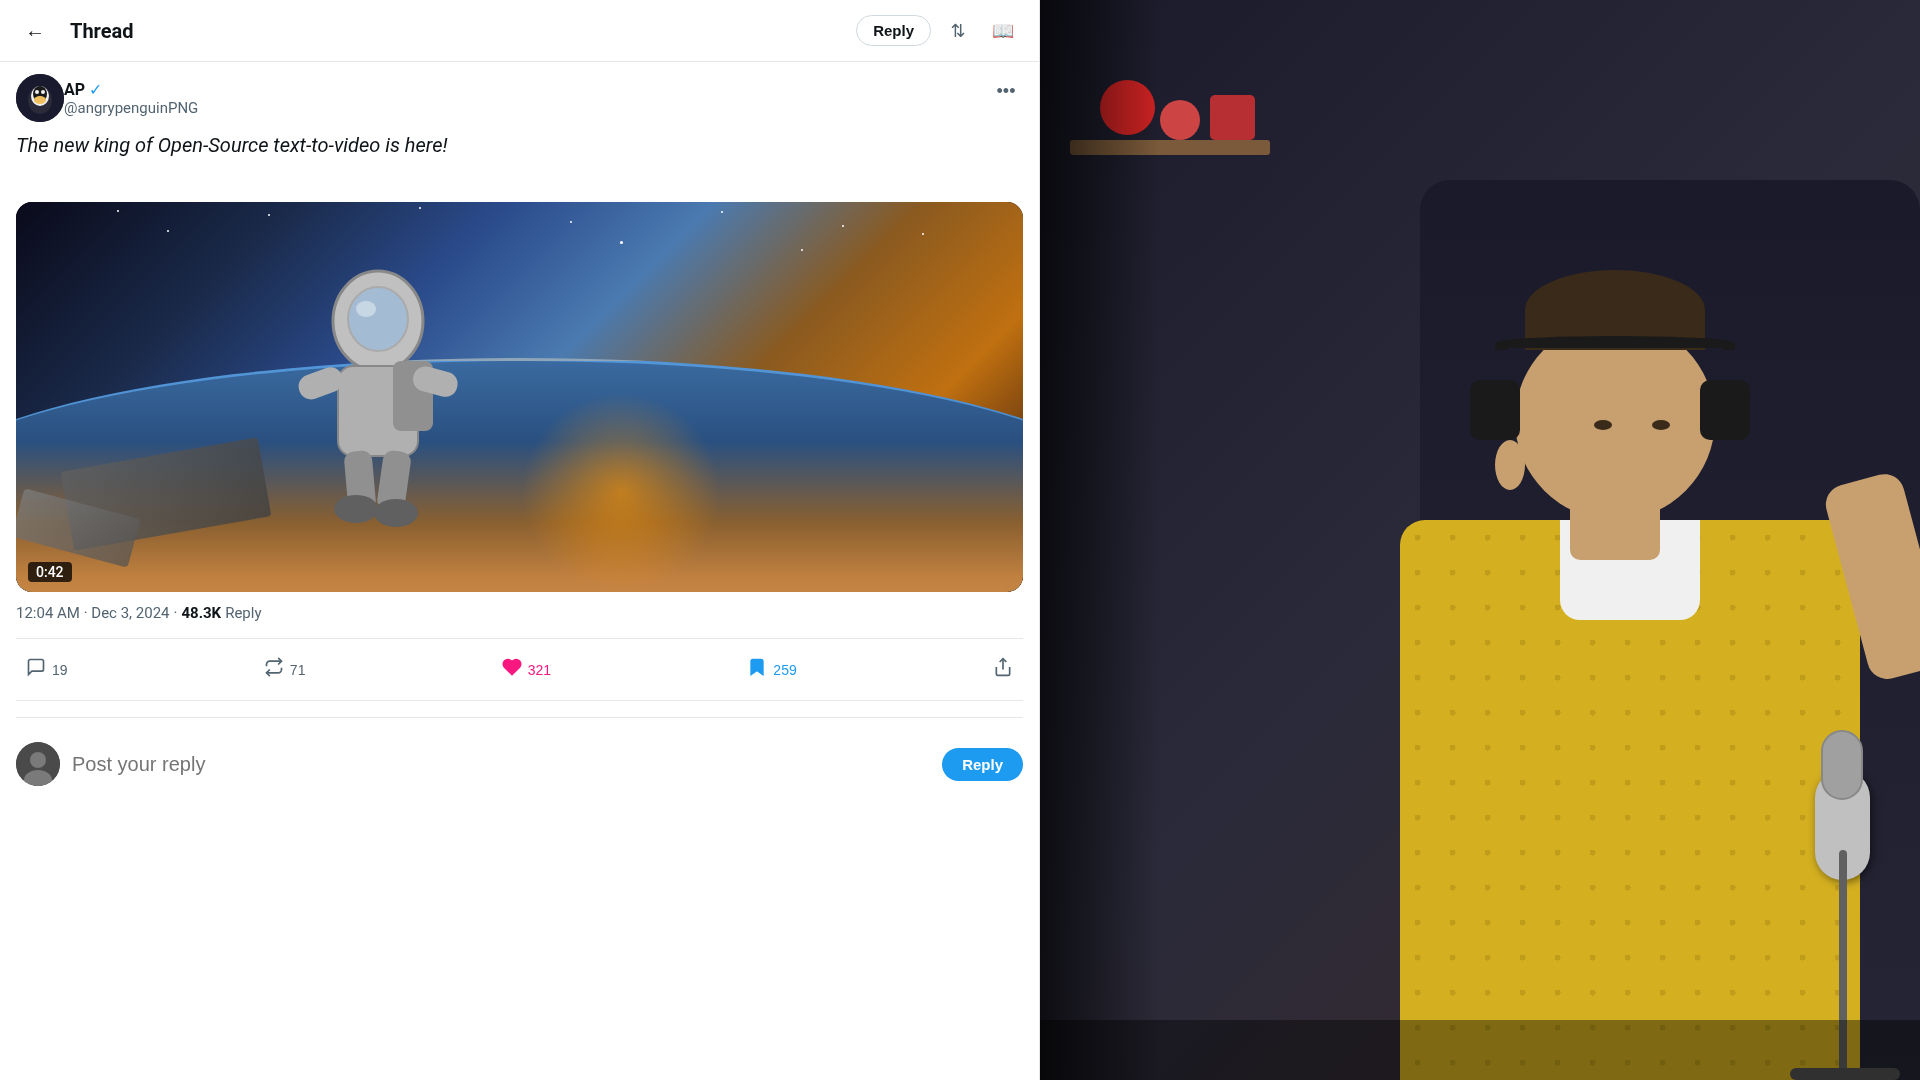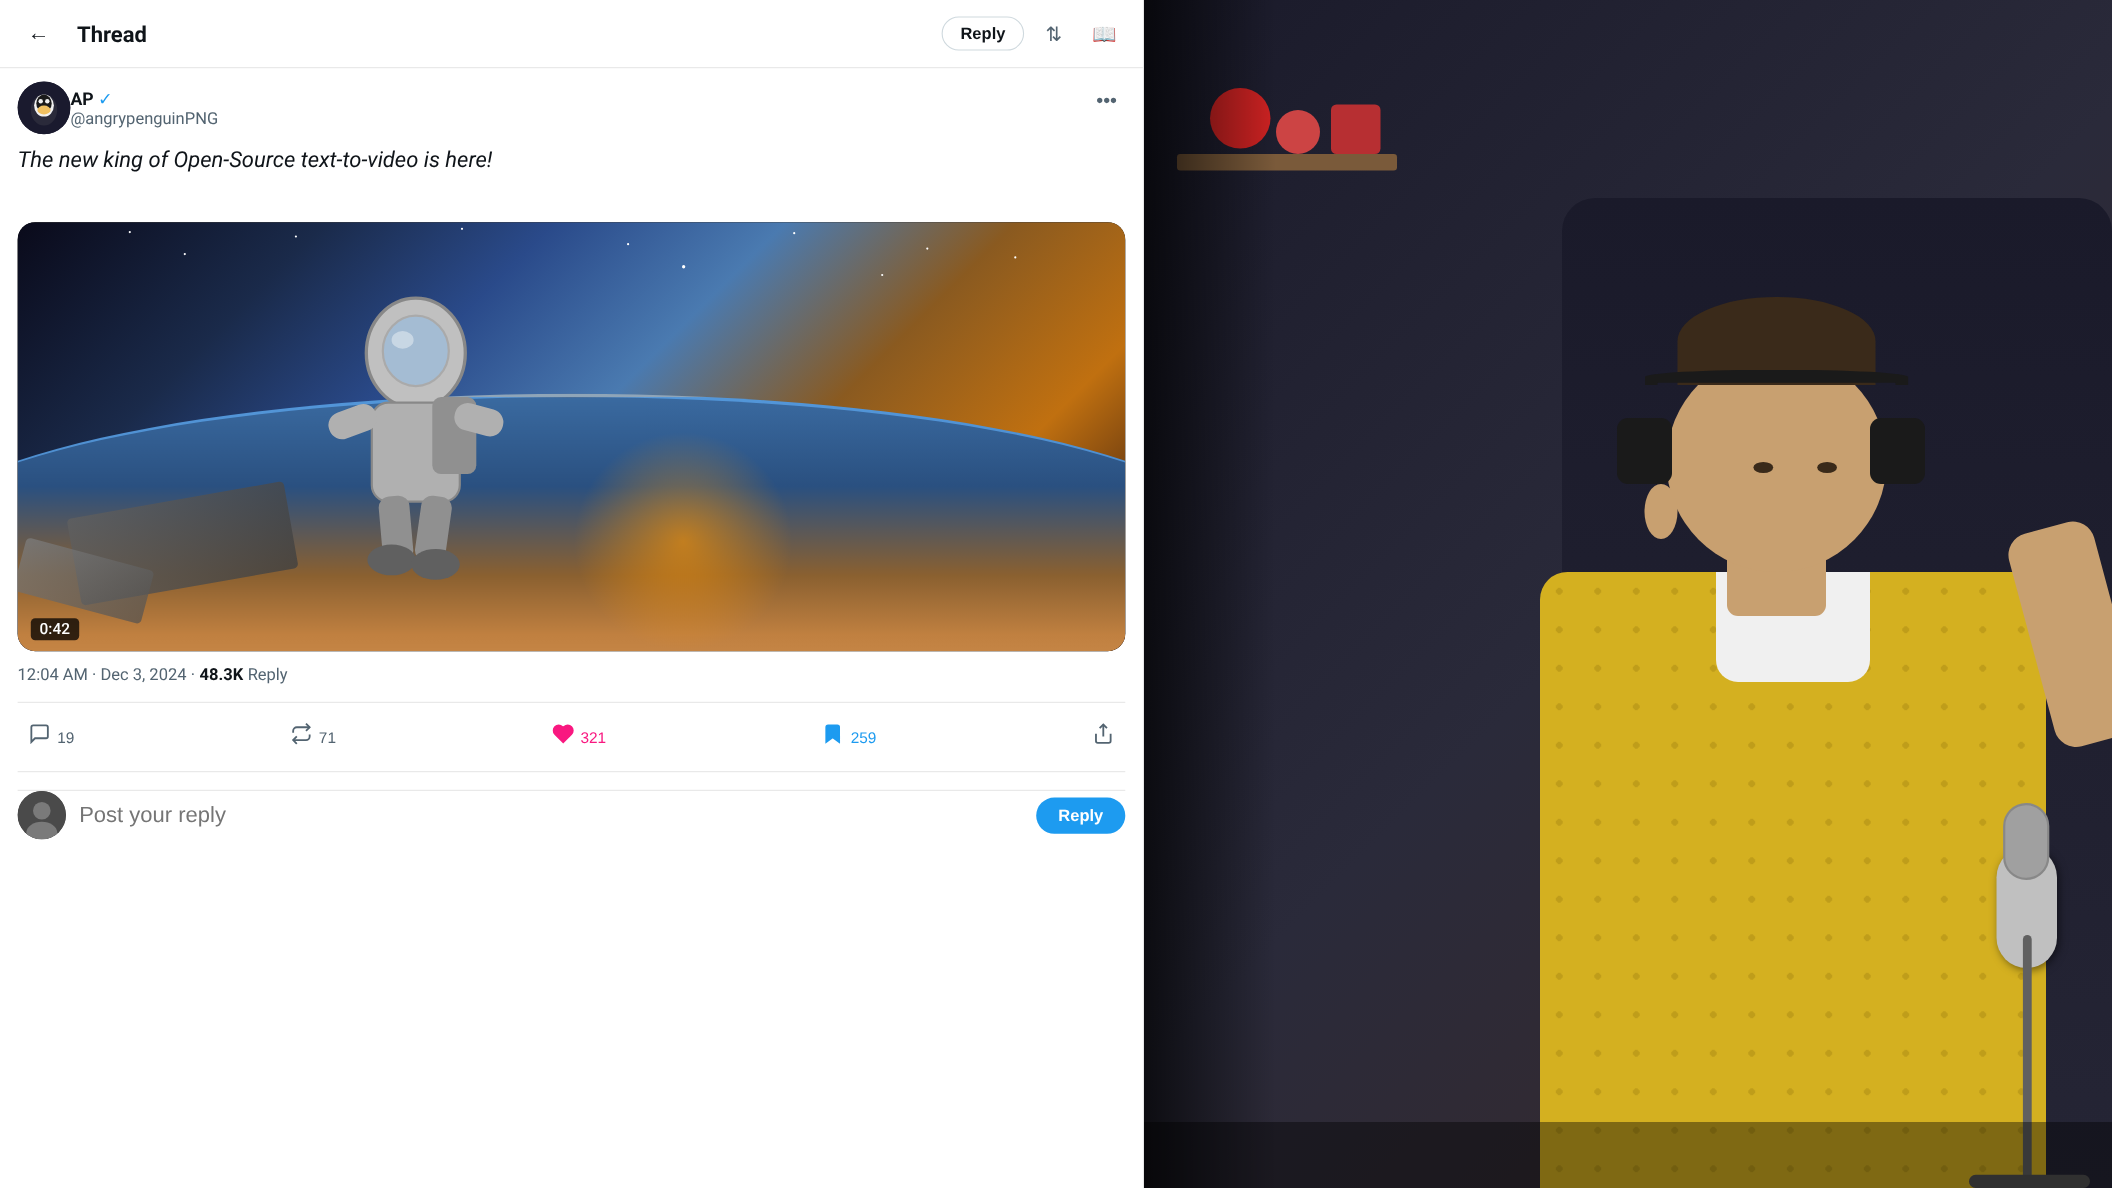--- a/index.html
+++ b/index.html
@@ -289,21 +289,21 @@
 
     .action-count {
       font-size: 14px;
     }
 
     
     .reply-compose {
       display: flex;
       align-items: center;
       gap: 12px;
-      padding: 0 0;
+      padding: 24px 0;
       border-top: 1px solid #e7e7e7;
       position: sticky;
       bottom: 0;
       background: #fff;
     }
 
     .reply-avatar {
       width: 44px;
       height: 44px;
       border-radius: 50%;

